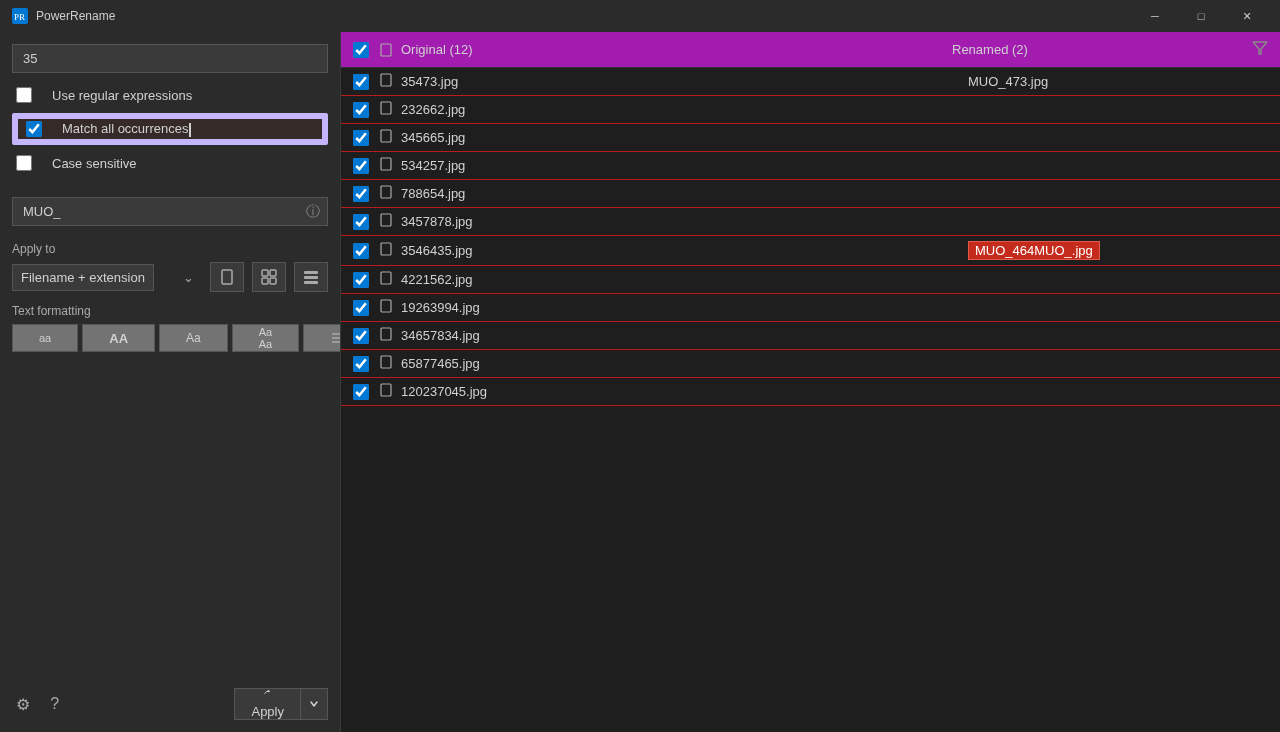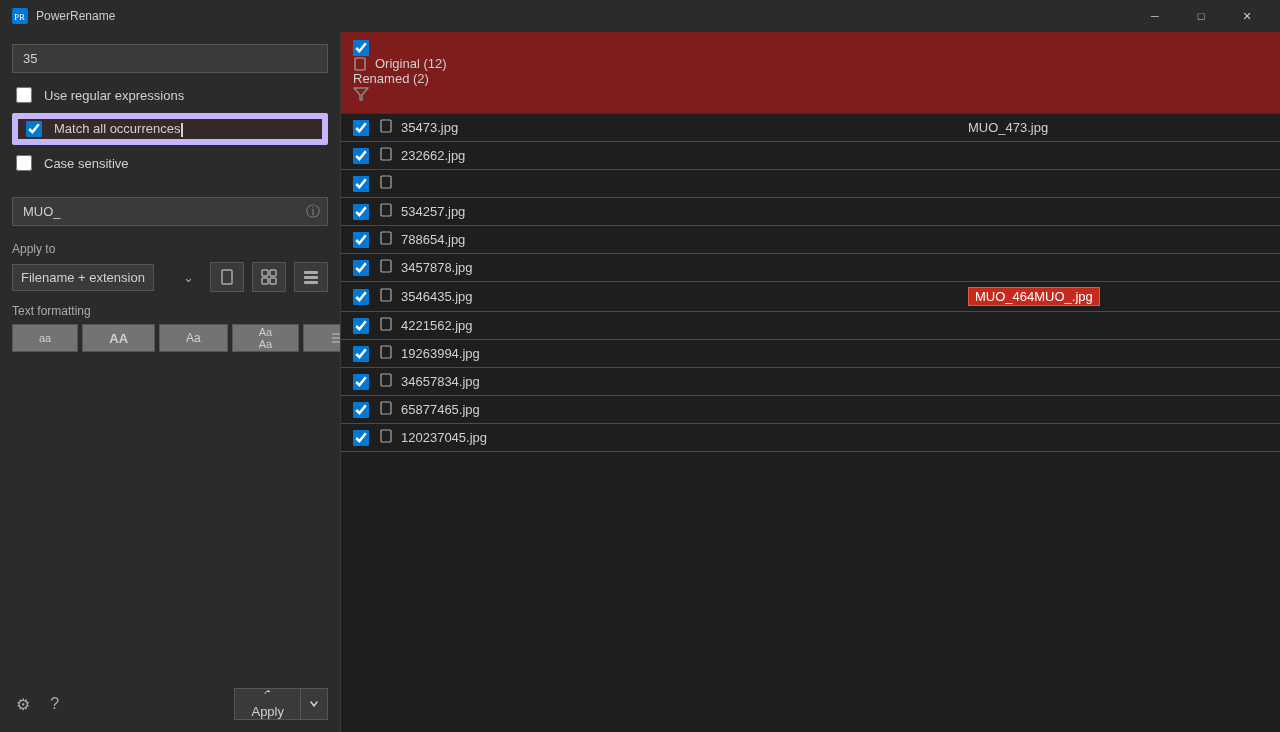--- a/index.html
+++ b/index.html
@@ -78,21 +78,21 @@
       padding: 6px 10px;
       font-size: 13px;
       width: 100%;
       outline: none;
       margin-bottom: 12px;
     }
 
     .checkbox-row {
       display: flex;
       align-items: center;
-      gap: 12px;
+      gap: 20px;
       margin-bottom: 8px;
       padding: 2px 4px;
     }
     .checkbox-row.highlighted {
       border: 6px solid #c4b5fd;
       border-radius: 2px;
       background: rgba(196, 43, 28, 0.08);
       padding-left: 8px;
     }
     .checkbox-row input[type="checkbox"] {
@@ -271,25 +271,24 @@
     .right-panel {
       flex: 1;
       display: flex;
       flex-direction: column;
       background: #1e1e1e;
       overflow: hidden;
     }
 
     .file-list-header {
       display: flex;
-      align-items: flex-start;
+      align-items: center;
       padding: 8px 12px;
       border-bottom: 1px solid #333;
-      background: #7f1d1d;
-      flex-direction: column;
+      background: #a21caf;
     }
     .header-checkbox {
       margin-right: 10px;
       accent-color: #0078d4;
       width: 16px;
       height: 16px;
     }
     .header-original {
       flex: 1;
       font-size: 13px;
@@ -509,20 +508,21 @@
               <rect x="2" y="1" width="10" height="12" rx="1" fill="none" stroke="#aaa" stroke-width="1.2"></rect>
             </svg></span>
           <span class="file-name">232662.jpg</span>
           <div class="renamed-value"></div>
         </div>
         <div class="file-row">
           <input type="checkbox" class="file-check" checked="" style="">
           <span class="file-icon"><svg width="14" height="14" viewBox="0 0 14 14">
               <rect x="2" y="1" width="10" height="12" rx="1" fill="none" stroke="#aaa" stroke-width="1.2"></rect>
             </svg></span>
+          <span class="file-name">345665.jpg</span>
           <div class="renamed-value"></div>
         </div>
         <div class="file-row">
           <input type="checkbox" class="file-check" checked="" style="">
           <span class="file-icon"><svg width="14" height="14" viewBox="0 0 14 14">
               <rect x="2" y="1" width="10" height="12" rx="1" fill="none" stroke="#aaa" stroke-width="1.2"></rect>
             </svg></span>
           <span class="file-name">534257.jpg</span>
           <div class="renamed-value"></div>
         </div>

